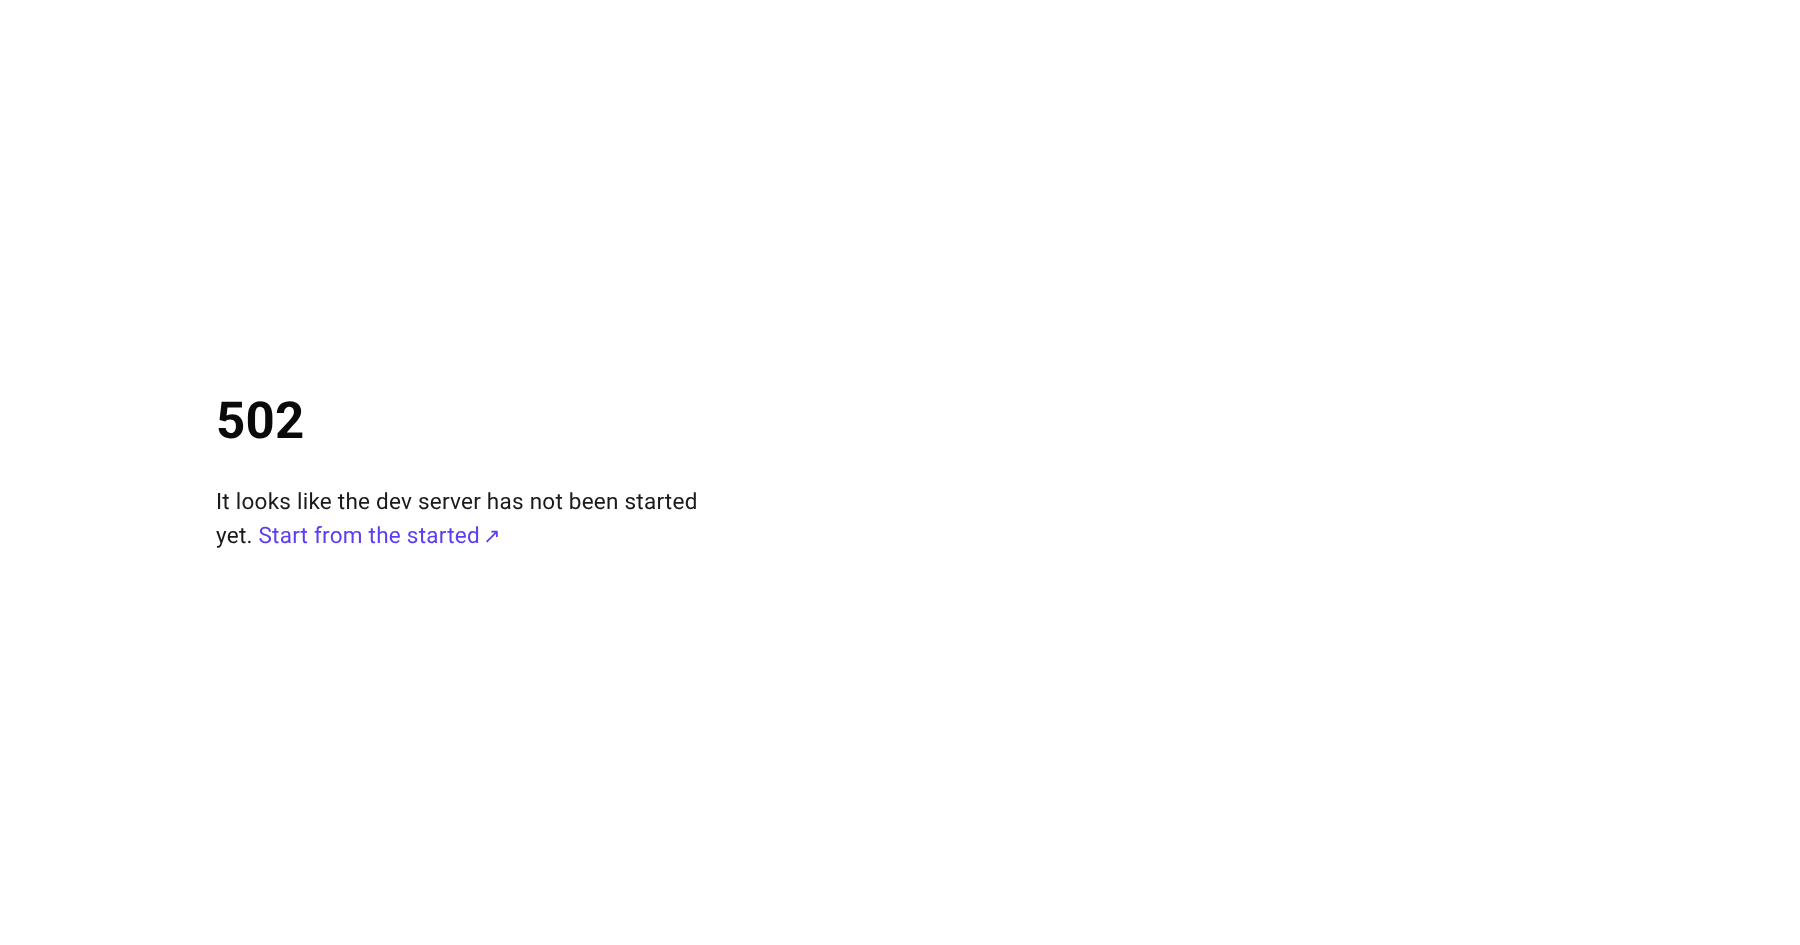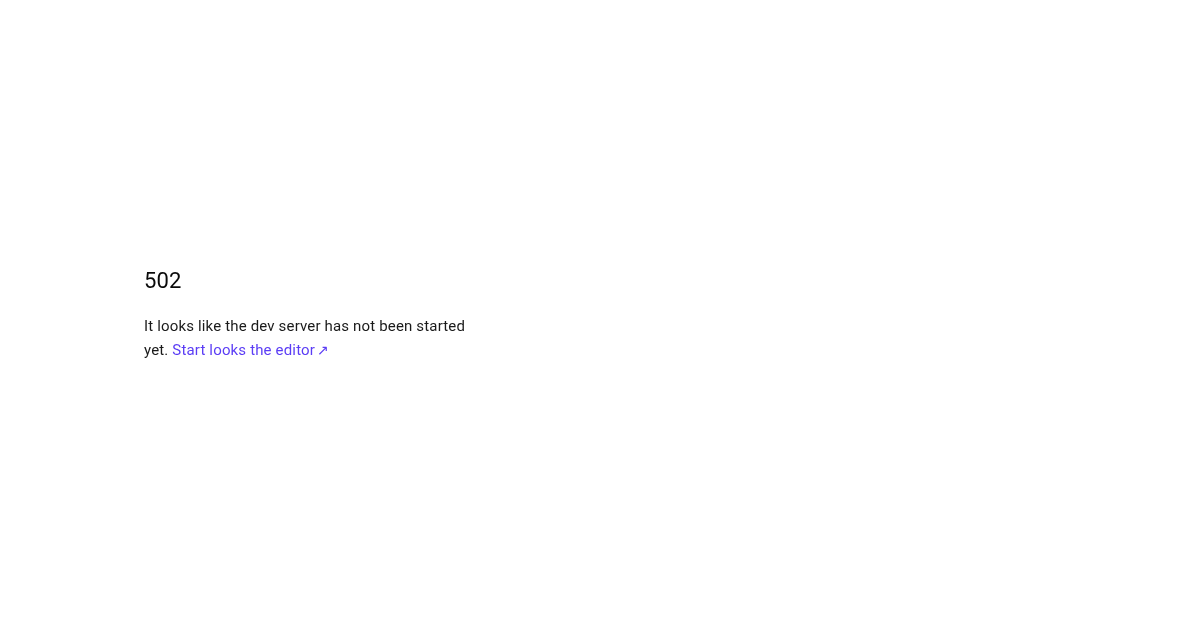--- a/index.html
+++ b/index.html
@@ -15,22 +15,22 @@
       display: flex;
       align-items: center;
       justify-content: flex-start;
       padding-left: 144px;
       letter-spacing: 0.01em;
     }
     .container {
       max-width: 340px;
     }
     .error-code {
-      font-size: 22px;
-      font-weight: 400;
+      font-size: 34px;
+      font-weight: 700;
       color: #0a0a0a;
       margin-bottom: 22px;
     }
     .message {
       font-size: 15px;
       line-height: 1.55;
       color: #1a1a1a;
     }
     .link {
       color: #5b3df5;
@@ -43,15 +43,15 @@
       font-size: 14px;
       color: #5b3df5;
     }
   </style>
 </head>
 <body>
 
 <div class="container">
   <h1 class="error-code">502</h1>
   <p class="message">
-    <span>It looks like the dev server has not been started yet. </span><a class="link"><span>Start looks the editor</span><span class="arrow-icon">↗</span></a>
+    <span>It looks like the dev server has not been started yet. </span><a class="link"><span>Start from the started</span><span class="arrow-icon">↗</span></a>
   </p>
 </div>
 
 </body></html>

